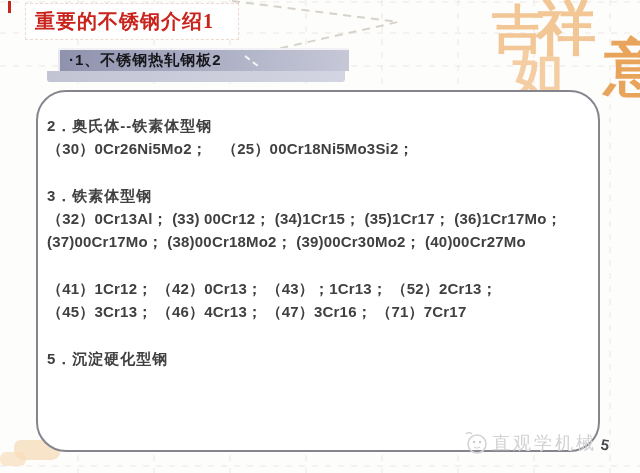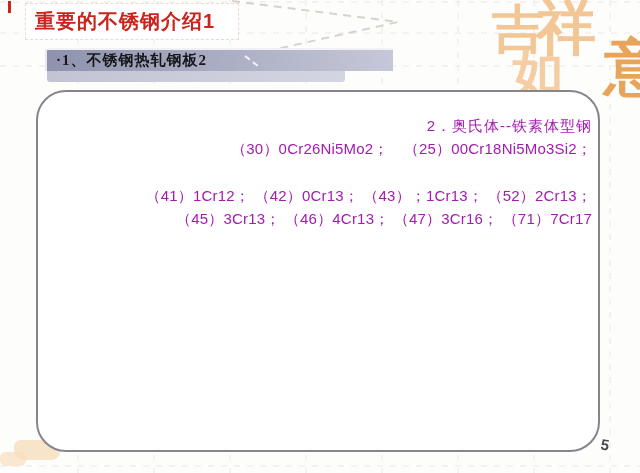--- a/index.html
+++ b/index.html
@@ -21,51 +21,51 @@
     position:absolute; left:14px; top:440px; width:46px; height:20px; z-index:0;
     background:#f6ddbc; border-radius:8px 14px 10px 12px; opacity:.8;
   }
   .corner-blob2{
     position:absolute; left:0px; top:452px; width:26px; height:14px; z-index:0;
     background:#f6ddbc; border-radius:6px; opacity:.7;
   }
   .red-tick{position:absolute; left:8px; top:1px; width:3px; height:12px; background:#c9241c; z-index:2;}
   .title-box{
     position:absolute; left:25px; top:3px; width:214px; height:37px; z-index:2;
-    background:#fff; border:1px dashed #eed9d2; box-sizing:border-box;
+    background:#fff; border:1px dashed #eed9d2; box-sizing:border-box;font-family:Liberation Serif, serif;
   }
   .title-box .t{
     display:block; padding-left:9px; line-height:35px;
     font-size:20px; font-weight:bold; letter-spacing:1px; color:#c9241c;
     white-space:nowrap;
   }
   .subtitle-bar{
-    position:absolute; left:45px; top:48px; width:348px; height:23px; z-index:2;
+    position:absolute; left:58px; top:48px; width:291px; height:23px; z-index:2;
     background:linear-gradient(to right,#8f92ad,#c6c8d8);
     border-top:2px solid #f2f2f6; border-left:2px solid #e8e8ef;
-    border-radius:3px 2px 0 0; box-sizing:border-box;font-family:Liberation Serif, serif;
+    border-radius:3px 2px 0 0; box-sizing:border-box;
   }
   .subtitle-bar .t{
     display:block; padding-left:9px; line-height:20px;
     font-size:15px; font-weight:bold; color:#17171c; letter-spacing:1px;
     white-space:nowrap;
   }
   .subtitle-shadow{
     position:absolute; left:47px; top:71px; width:298px; height:11px; z-index:2;
     background:linear-gradient(to right,#c2c4d4,#d3d5e2);
     border-radius:0 0 3px 3px;
   }
   .main-box{
     position:absolute; left:36px; top:90px; width:564px; height:362px; z-index:2;
     background:#ffffff; border:2px solid #85858d; border-radius:30px;
     box-sizing:border-box;
   }
   .content{
     position:absolute; left:47px; top:114px; width:545px; z-index:3;
-    color:#a21caf; font-weight:normal;text-align:right;
+    color:#404040; font-weight:bold;
   }
   .section{margin:0 0 24px 0;}
   .section:last-child{margin-bottom:0;}
   .heading{
     font-size:15px; line-height:23px; letter-spacing:1px; white-space:pre-wrap;
   }
   .line{
     font-size:15px; line-height:23px; letter-spacing:0.2px; white-space:pre-wrap;
   }
   .watermark{
@@ -127,22 +127,38 @@
   </svg>
 
   <div class="main-box"></div>
 
   <div class="content">
     <div class="section">
       <div class="heading">2．奥氏体--铁素体型钢</div>
       <div class="line">（30）0Cr26Ni5Mo2；　（25）00Cr18Ni5Mo3Si2；</div>
     </div>
     <div class="section">
+      <div class="heading">3．铁素体型钢</div>
+      <div class="line">（32）0Cr13Al； (33) 00Cr12； (34)1Cr15； (35)1Cr17； (36)1Cr17Mo；</div>
+      <div class="line">(37)00Cr17Mo； (38)00Cr18Mo2； (39)00Cr30Mo2； (40)00Cr27Mo</div>
+    </div>
+    <div class="section">
       <div class="line">（41）1Cr12； （42）0Cr13； （43）；1Cr13； （52）2Cr13；</div>
       <div class="line">（45）3Cr13； （46）4Cr13； （47）3Cr16； （71）7Cr17</div>
     </div>
     <div class="section">
+      <div class="heading">5．沉淀硬化型钢</div>
     </div>
   </div>
 
+  <div class="watermark">
+    <svg width="30" height="26" viewBox="0 0 30 26">
+      <path d="M4,4 Q7,1 10,4" stroke="#d2d2d4" stroke-width="1.5" fill="none"></path>
+      <circle cx="15" cy="14" r="9" stroke="#d2d2d4" stroke-width="1.5" fill="none"></circle>
+      <circle cx="12" cy="12" r="1.2" fill="#c8c8cc"></circle>
+      <circle cx="18" cy="12" r="1.2" fill="#c8c8cc"></circle>
+      <path d="M12,17 Q15,19 18,17" stroke="#d2d2d4" stroke-width="1.2" fill="none"></path>
+    </svg>
+    <span class="t">直观学机械</span>
+  </div>
   <span class="page-number">5</span>
 
 </div>
 
 </body></html>

